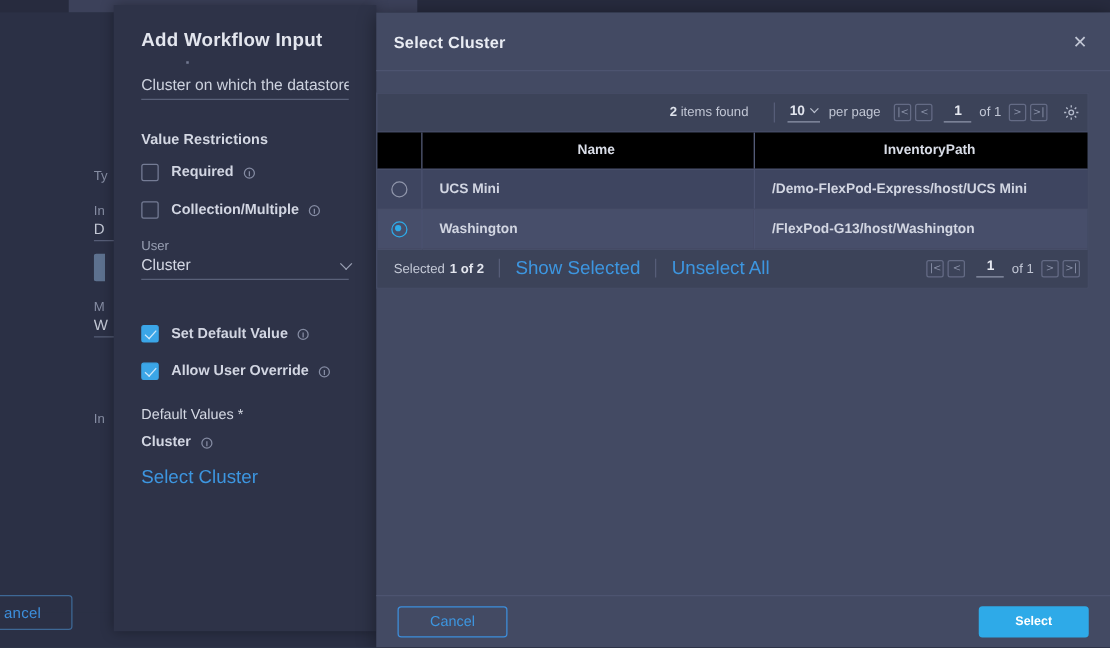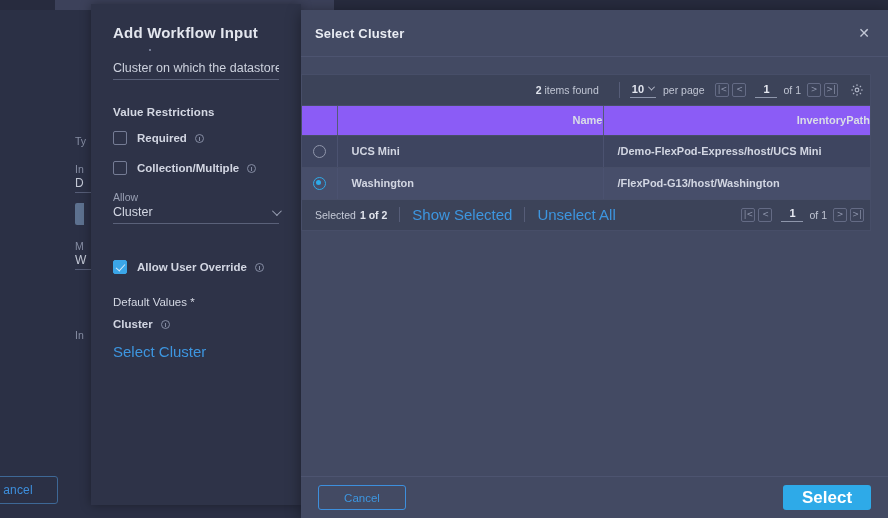--- a/index.html
+++ b/index.html
@@ -272,22 +272,22 @@
   .filter-input {
     flex: 1 1 auto;
     border-bottom: 1px solid #6e7590;
     font-size: 11px;
     color: #9da3b6;
     padding-bottom: 3px;
   }
 
   table.dtable { width: 100%; border-collapse: collapse; }
   table.dtable th {
-    background: #8b5cf6;
-    text-align: right;
+    background: #000000;
+    text-align: center;
     font-size: 11px;
     font-weight: bold;
     color: #d9dde7;
     height: 29px;
     padding: 0 0 0 14px;
     border-bottom: 1px solid #474e68;
   }
   table.dtable th.sel-col { width: 35px; padding: 0; }
   table.dtable th.c1 { width: 266px; border-left: 1px solid #545b77; }
   table.dtable th.c2 { border-left: 1px solid #545b77; }
@@ -348,21 +348,21 @@
     font-size: 11.5px;
     font-family: "Liberation Sans", sans-serif;
     cursor: pointer;
   }
   .btn-primary {
     width: 88px; height: 25px;
     border: none;
     border-radius: 3px;
     background: #2eaae8;
     color: #ffffff;
-    font-size: 17px;
+    font-size: 10px;
     font-weight: bold;
     font-family: "Liberation Sans", sans-serif;
     cursor: pointer;
   }
   .mf-spacer { flex: 1 1 auto; }
 </style>
 </head>
 <body>
 
 <div id="root">
@@ -404,27 +404,32 @@
         <span class="info-i"></span>
       </div>
 
       <div class="cbrow">
         <span class="cbox"></span>
         <span class="cblabel">Collection/Multiple</span>
         <span class="info-i"></span>
       </div>
 
       <div>
-        <div class="sel-label">Allow</div>
+        <div class="sel-label">User</div>
         <div class="sel-box">
           <span class="sel-value">Cluster</span>
           <span class="caret"></span>
         </div>
       </div>
 
+      <div class="cbrow">
+        <span class="cbox checked"></span>
+        <span class="cblabel">Set Default Value</span>
+        <span class="info-i"></span>
+      </div>
 
       <div class="cbrow">
         <span class="cbox checked"></span>
         <span class="cblabel">Allow User Override</span>
         <span class="info-i"></span>
       </div>
 
       <div class="dv-title">Default Values *</div>
 
       <div class="dv-row">

